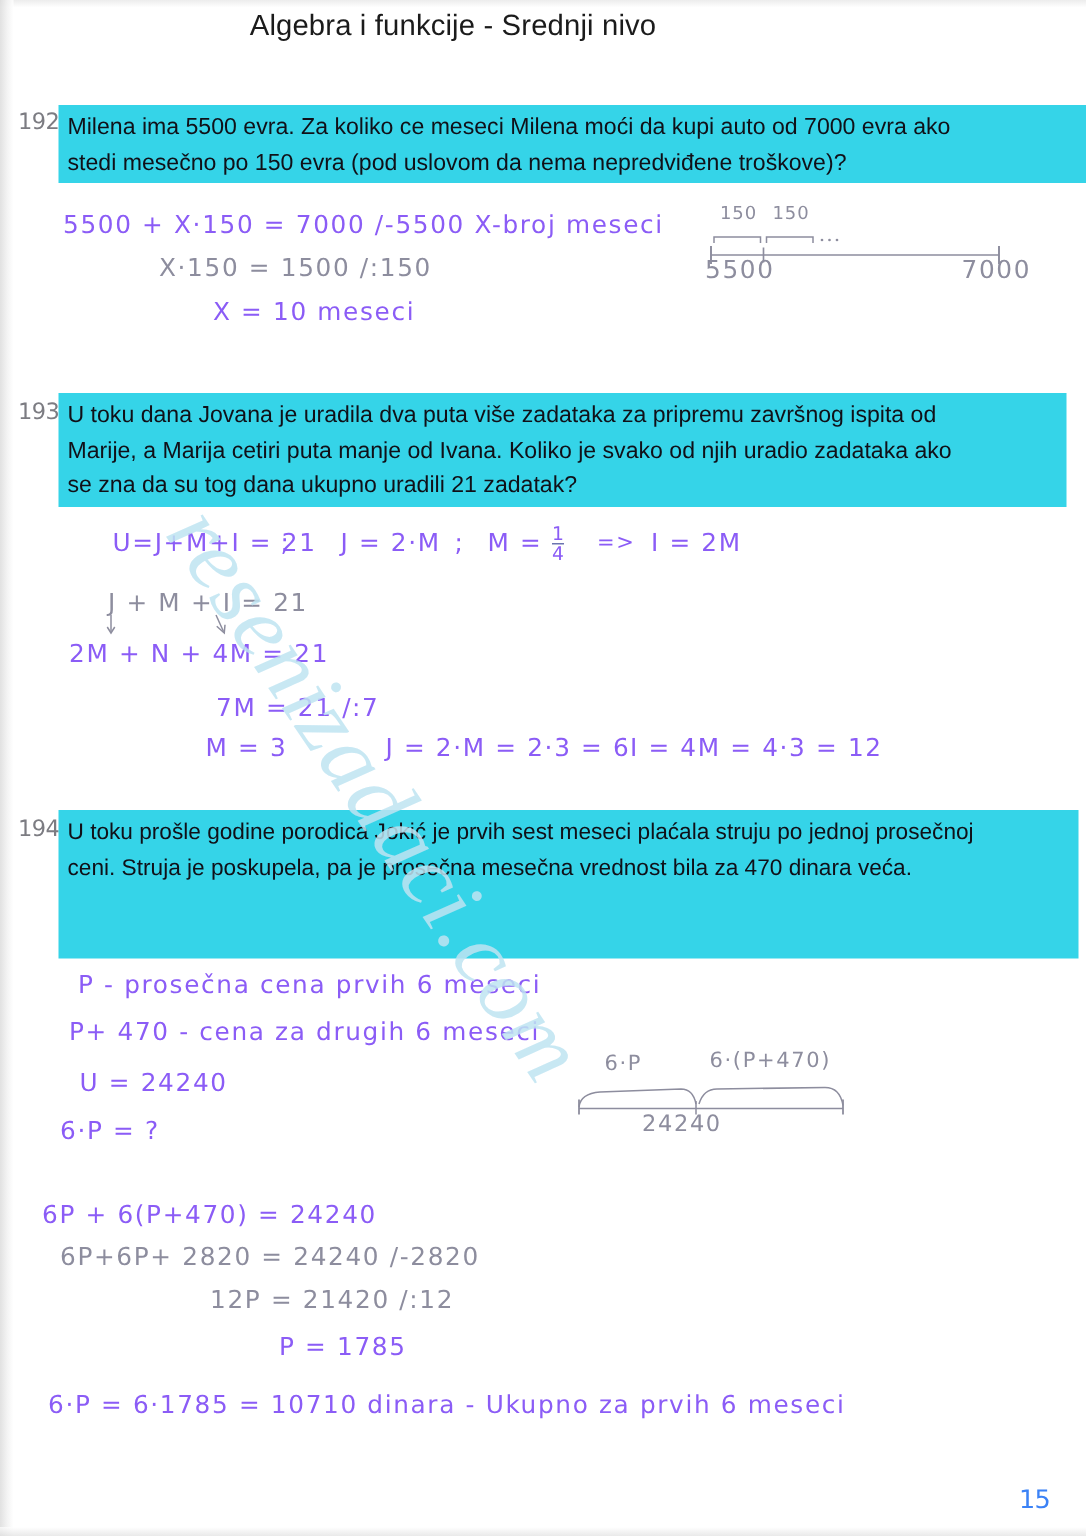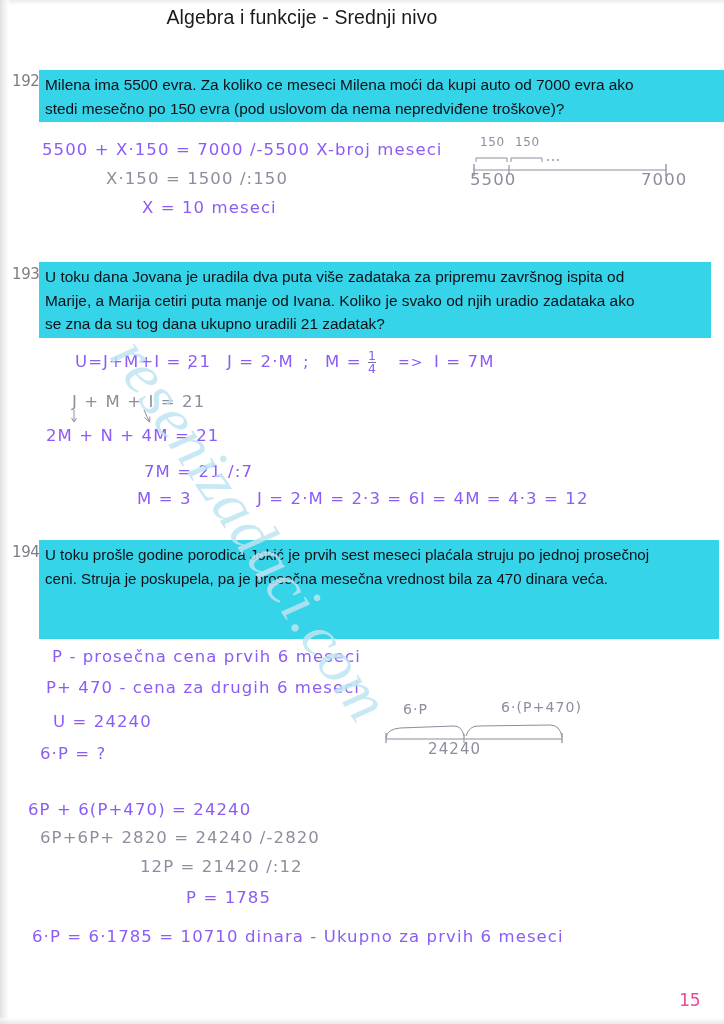--- a/index.html
+++ b/index.html
@@ -117,21 +117,21 @@
     pointer-events: none;
     letter-spacing: 1px;
   }
 
   .page-no {
     position: absolute;
     right: 24px;
     bottom: 14px;
     font-family: "DejaVu Sans", sans-serif;
     font-size: 17px;
-    color: #ec4899;
+    color: #3b82f6;
     letter-spacing: -0.5px;
   }
 </style>
 </head>
 <body>
 
 <div id="page">
 
   <div class="scan-edge-top"></div>
   <div class="scan-edge-left"></div>
@@ -182,21 +182,21 @@
   <div class="hw" style="left:75px; top:352px;">U=J+M+I = 21</div>
   <div class="hw" style="left:187px; top:352px;">;</div>
   <div class="hw" style="left:227px; top:352px;">J = 2·M</div>
   <div class="hw" style="left:303px; top:352px;">;</div>
   <div class="hw" style="left:325px; top:352px;">M =</div>
   <div class="frac hw" style="left:368px; top:350px; position:absolute;">
     <div class="num">1</div>
     <div class="den">4</div>
   </div>
   <div class="hw" style="left:398px; top:354px; font-size:14px;">=&gt;</div>
-  <div class="hw" style="left:434px; top:352px;">I = 7M</div>
+  <div class="hw" style="left:434px; top:352px;">I = 2M</div>
 
   <div class="hw grey" style="left:72px; top:392px;">J + M + I = 21</div>
 
   <div class="diagram" style="left:68px; top:408px;">
     <svg width="180" height="22" viewBox="0 0 180 22">
       <path d="M6 2 L6 13" stroke="#8d8d9e" stroke-width="1"></path>
       <path d="M3.5 10 L6 14 L8.5 10" fill="none" stroke="#8d8d9e" stroke-width="1"></path>
       <path d="M76 2 L81 13" stroke="#8d8d9e" stroke-width="1"></path>
       <path d="M76.5 9.5 L81.5 14 L82 8.5" fill="none" stroke="#8d8d9e" stroke-width="1"></path>
     </svg>
@@ -227,21 +227,21 @@
       <path d="M8 48 Q9 39 22 38 L76 36 Q84 36 86 46" fill="none" stroke="#8d8d9e" stroke-width="1"></path>
 
       <path d="M88 46 Q91 36 100 36 L172 35 Q182 35 184 47" fill="none" stroke="#8d8d9e" stroke-width="1"></path>
 
       <line x1="8" y1="49" x2="184" y2="49" stroke="#8d8d9e" stroke-width="1"></line>
       <line x1="8" y1="43" x2="8" y2="53" stroke="#8d8d9e" stroke-width="1.2"></line>
       <line x1="86" y1="44" x2="86" y2="53" stroke="#8d8d9e" stroke-width="1"></line>
       <line x1="184" y1="43" x2="184" y2="53" stroke="#8d8d9e" stroke-width="1.2"></line>
     </svg>
     <span class="hw grey" style="position:absolute; left:25px; top:11px; font-size:14px;">6·P</span>
-    <span class="hw grey" style="position:absolute; left:95px; top:9px; font-size:14px;margin-left:28px;">6·(P+470)</span>
+    <span class="hw grey" style="position:absolute; left:95px; top:9px; font-size:14px;">6·(P+470)</span>
     <span class="hw grey" style="position:absolute; left:50px; top:50px; font-size:15px;">24240</span>
   </div>
 
   <div class="hw" style="left:28px; top:800px;">6P + 6(P+470) = 24240</div>
   <div class="hw grey" style="left:40px; top:828px;">6P+6P+ 2820 = 24240  /-2820</div>
   <div class="hw grey" style="left:140px; top:857px;">12P = 21420 /:12</div>
   <div class="hw" style="left:186px; top:888px;">P = 1785</div>
   <div class="hw" style="left:32px; top:927px;text-align:right;">6·P = 6·1785 = 10710 dinara   - Ukupno za prvih 6 meseci</div>
 
   <div class="watermark">resenizadaci.com</div>

